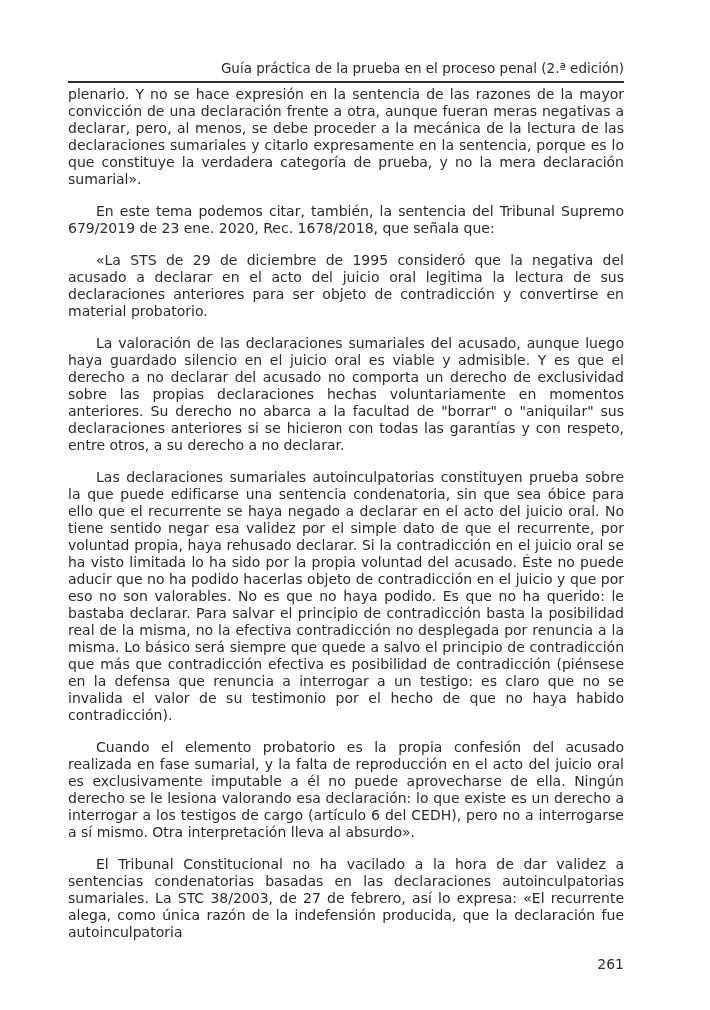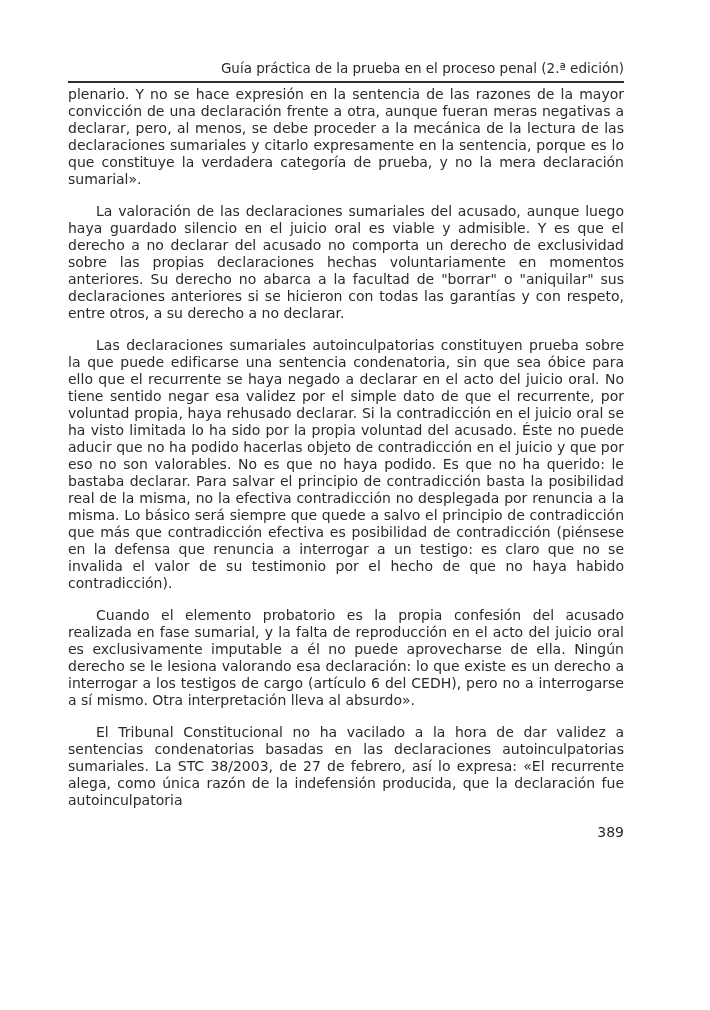--- a/index.html
+++ b/index.html
@@ -51,23 +51,25 @@
 <body>
 
 <div class="page">
 
   <header class="running-header">
     <span>Guía práctica de la prueba en el proceso penal (2.ª edición)</span>
   </header>
 
   <main class="body-text">
     <p class="continuation">plenario. Y no se hace expresión en la sentencia de las razones de la mayor convicción de una declaración frente a otra, aunque fueran meras negativas a declarar, pero, al menos, se debe proceder a la mecánica de la lectura de las declaraciones sumariales y citarlo expresamente en la sentencia, porque es lo que constituye la verdadera categoría de prueba, y no la mera declaración sumarial».</p>
+    <p>En este tema podemos citar, también, la sentencia del Tribunal Supremo 679/2019 de 23 ene. 2020, Rec. 1678/2018, que señala que:</p>
+    <p>«La STS de 29 de diciembre de 1995 consideró que la negativa del acusado a declarar en el acto del juicio oral legitima la lectura de sus declaraciones anteriores para ser objeto de contradicción y convertirse en material probatorio.</p>
     <p>La valoración de las declaraciones sumariales del acusado, aunque luego haya guardado silencio en el juicio oral es viable y admisible. Y es que el derecho a no declarar del acusado no comporta un derecho de exclusividad sobre las propias declaraciones hechas voluntariamente en momentos anteriores. Su derecho no abarca a la facultad de "borrar" o "aniquilar" sus declaraciones anteriores si se hicieron con todas las garantías y con respeto, entre otros, a su derecho a no declarar.</p>
     <p>Las declaraciones sumariales autoinculpatorias constituyen prueba sobre la que puede edificarse una sentencia condenatoria, sin que sea óbice para ello que el recurrente se haya negado a declarar en el acto del juicio oral. No tiene sentido negar esa validez por el simple dato de que el recurrente, por voluntad propia, haya rehusado declarar. Si la contradicción en el juicio oral se ha visto limitada lo ha sido por la propia voluntad del acusado. Éste no puede aducir que no ha podido hacerlas objeto de contradicción en el juicio y que por eso no son valorables. No es que no haya podido. Es que no ha querido: le bastaba declarar. Para salvar el principio de contradicción basta la posibilidad real de la misma, no la efectiva contradicción no desplegada por renuncia a la misma. Lo básico será siempre que quede a salvo el principio de contradicción que más que contradicción efectiva es posibilidad de contradicción (piénsese en la defensa que renuncia a interrogar a un testigo: es claro que no se invalida el valor de su testimonio por el hecho de que no haya habido contradicción).</p>
     <p>Cuando el elemento probatorio es la propia confesión del acusado realizada en fase sumarial, y la falta de reproducción en el acto del juicio oral es exclusivamente imputable a él no puede aprovecharse de ella. Ningún derecho se le lesiona valorando esa declaración: lo que existe es un derecho a interrogar a los testigos de cargo (artículo 6 del CEDH), pero no a interrogarse a sí mismo. Otra interpretación lleva al absurdo».</p>
     <p>El Tribunal Constitucional no ha vacilado a la hora de dar validez a sentencias condenatorias basadas en las declaraciones autoinculpatorias sumariales. La STC 38/2003, de 27 de febrero, así lo expresa: «El recurrente alega, como única razón de la indefensión producida, que la declaración fue autoinculpatoria</p>
   </main>
 
   <footer class="page-footer">
-    <span>389</span>
+    <span>261</span>
   </footer>
 
 </div>
 
 </body></html>

